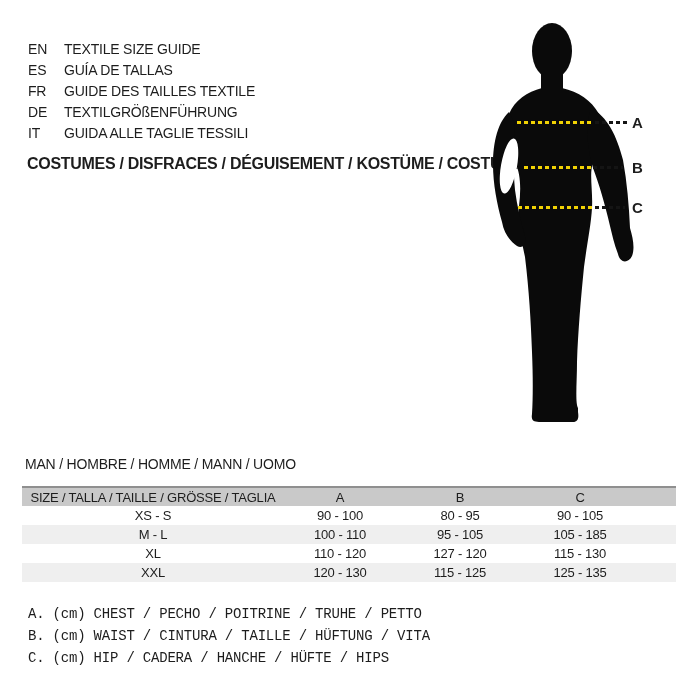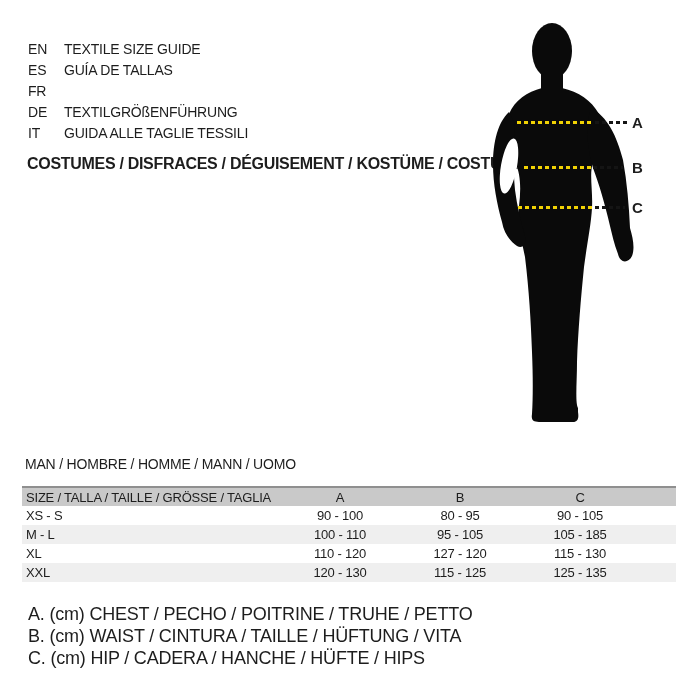--- a/index.html
+++ b/index.html
@@ -44,44 +44,45 @@
 
   
   table.size-table{
     position:absolute;left:22px;top:486px;width:654px;
     border-collapse:collapse;table-layout:fixed;
     font-size:13px;letter-spacing:-0.2px;
   }
   .size-table thead tr{background:#c9c9c9;border-top:2px solid #8f8f8f;}
   .size-table th{font-weight:normal;height:18px;padding:0;}
   .size-table td{height:19px;padding:0;margin-left:20px;}
-  .size-table th:first-child,.size-table td:first-child{text-align:left;padding-left:4px;}
+  .size-table th:first-child,.size-table td:first-child{text-align:center;padding-left:4px;}
   .size-table th,.size-table td{text-align:center;white-space:nowrap;overflow:hidden;}
   .size-table tbody tr:nth-child(even){background:#efefef;}
 
   
   .legend{position:absolute;left:28px;top:603px;}
-  .legend-row{height:22px;font-size:18px;letter-spacing:-0.2px;display:flex;align-items:center;white-space:nowrap;}
+  .legend-row{height:22px;font-size:14px;letter-spacing:-0.2px;display:flex;align-items:center;white-space:nowrap;font-family:Liberation Mono, monospace;}
 </style>
 </head>
 <body>
 
 <div class="sheet">
 
   <div class="lang-list">
     <div class="lang-row">
       <span class="lang-code">EN</span>
       <span class="lang-text">TEXTILE SIZE GUIDE</span>
     </div>
     <div class="lang-row">
       <span class="lang-code">ES</span>
       <span class="lang-text">GUÍA DE TALLAS</span>
     </div>
     <div class="lang-row">
       <span class="lang-code">FR</span>
+      <span class="lang-text">GUIDE DES TAILLES TEXTILE</span>
     </div>
     <div class="lang-row">
       <span class="lang-code">DE</span>
       <span class="lang-text">TEXTILGRÖßENFÜHRUNG</span>
     </div>
     <div class="lang-row">
       <span class="lang-code">IT</span>
       <span class="lang-text">GUIDA ALLE TAGLIE TESSILI</span>
     </div>
   </div>

